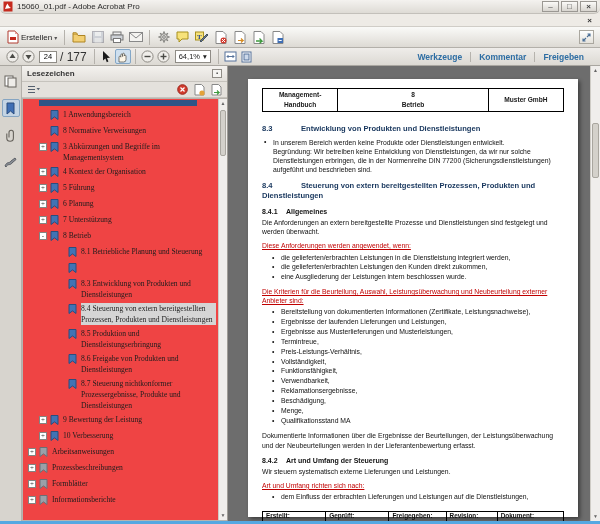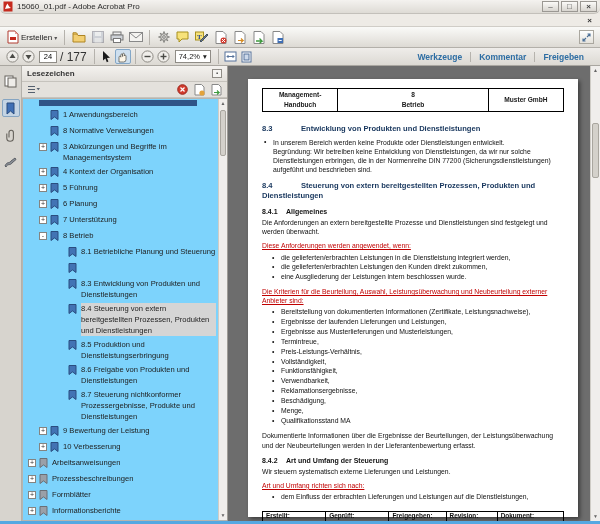--- a/index.html
+++ b/index.html
@@ -62,21 +62,21 @@
   .panel{width:206px;display:flex;flex-direction:column;background:#eceae6;border-right:1px solid #9f9c96;}
   .panel-header{height:16px;display:flex;align-items:center;padding:0 5px;background:linear-gradient(#f4f2ef,#e2dfda);
                 border-bottom:1px solid #c6c3bd;}
   .panel-title{flex:1;font-size:8px;font-weight:bold;color:#333;}
   .panel-menu{width:10px;height:9px;border:1px solid #8f8c86;background:#f6f5f2;font-size:6px;line-height:7px;text-align:center;color:#555;}
   .panel-tools{height:16px;display:flex;align-items:center;padding:0 4px;gap:3px;background:#e4e1dc;
                border-bottom:1px solid #c6c3bd;}
   .panel-tools .spacer{flex:1;}
   .ptool{width:14px;height:13px;display:flex;align-items:center;justify-content:center;}
 
-  .tree-wrap{position:relative;flex:1;background:#7dd3fc;border:1px solid #b7b4ae;border-right:none;overflow:hidden;}
+  .tree-wrap{position:relative;flex:1;background:#ef4444;border:1px solid #b7b4ae;border-right:none;overflow:hidden;font-family:Liberation Serif, serif;}
   .tree{position:absolute;left:0;top:0;right:9px;bottom:0;overflow:hidden;padding-top:1px;}
   .bm-row{display:flex;align-items:flex-start;padding:1.5px 2px 1.5px 16px;}
   .bm-row.top{padding-left:5px;}
   .bm-row.lvl1{padding-left:34px;}
   .exp{flex:none;width:8px;height:8px;border:1px solid #848481;background:#fff;color:#333;font-size:7px;
        line-height:6px;text-align:center;margin:2px 3px 0 0;}
   .exp:empty{visibility:hidden;}
   .bm-ico{flex:none;margin:1px 4px 0 0;}
   .bm-label{font-size:7.6px;line-height:1.45;color:#1d1d1d;max-width:158px;}
   .bm-row.sel .bm-label{background:#d5d5d5;}
@@ -280,21 +280,21 @@
         </svg>
       </div>
     <div class="tool">
         <svg width="13" height="13" viewBox="0 0 13 13">
           <circle cx="6.5" cy="6.5" r="5.6" fill="#efede9" stroke="#8d8a84"></circle>
           <rect x="3.5" y="5.8" width="6" height="1.4" fill="#4a4a46"></rect>
           <rect x="5.8" y="3.5" width="1.4" height="6" fill="#4a4a46"></rect>
         </svg>
       </div>
     <div class="zoom-box">
-      <span>74,2%</span>
+      <span>64,1%</span>
       <span class="caret">▾</span>
     </div>
     <div class="sep"></div>
     <div class="tool">
         <svg width="13" height="11" viewBox="0 0 13 11">
           <rect x="1" y="1" width="11" height="9" fill="#fff" stroke="#57739b"></rect>
           <path d="M3 5.5 h7 M3 5.5 l1.5 -1.5 M3 5.5 l1.5 1.5 M10 5.5 l-1.5 -1.5 M10 5.5 l-1.5 1.5" stroke="#57739b" fill="none"></path>
         </svg>
       </div>
     <div class="tool">

